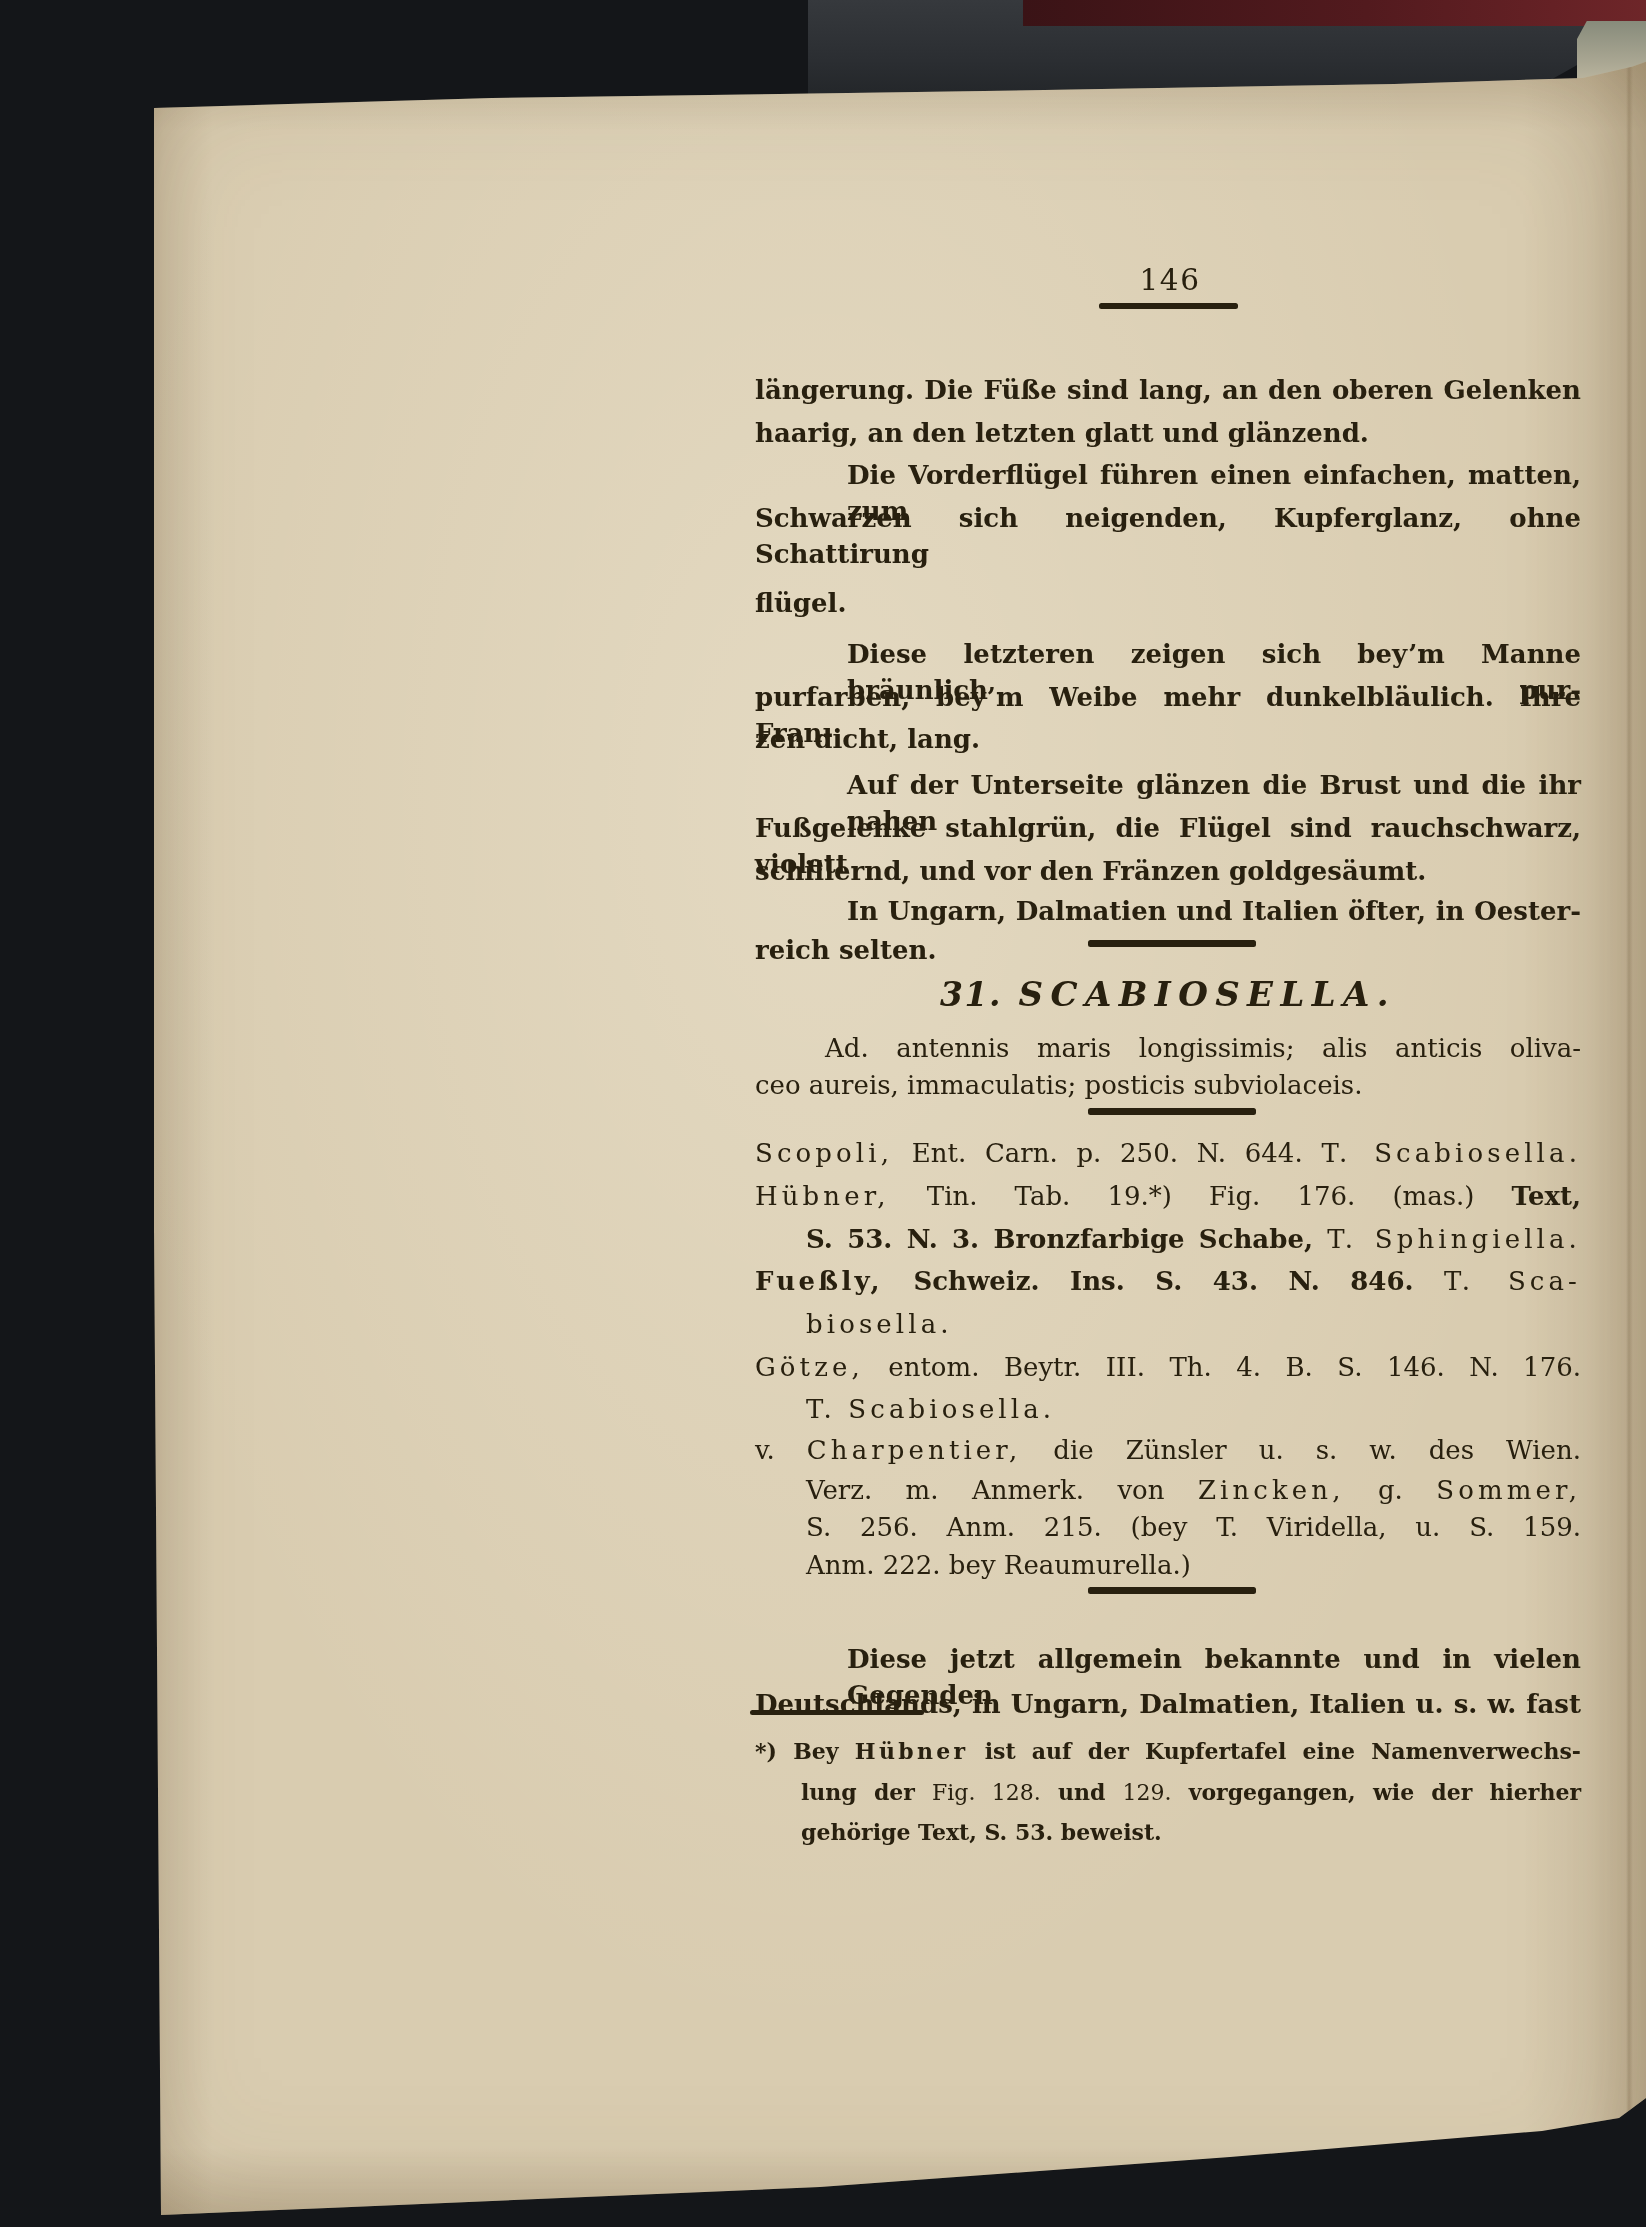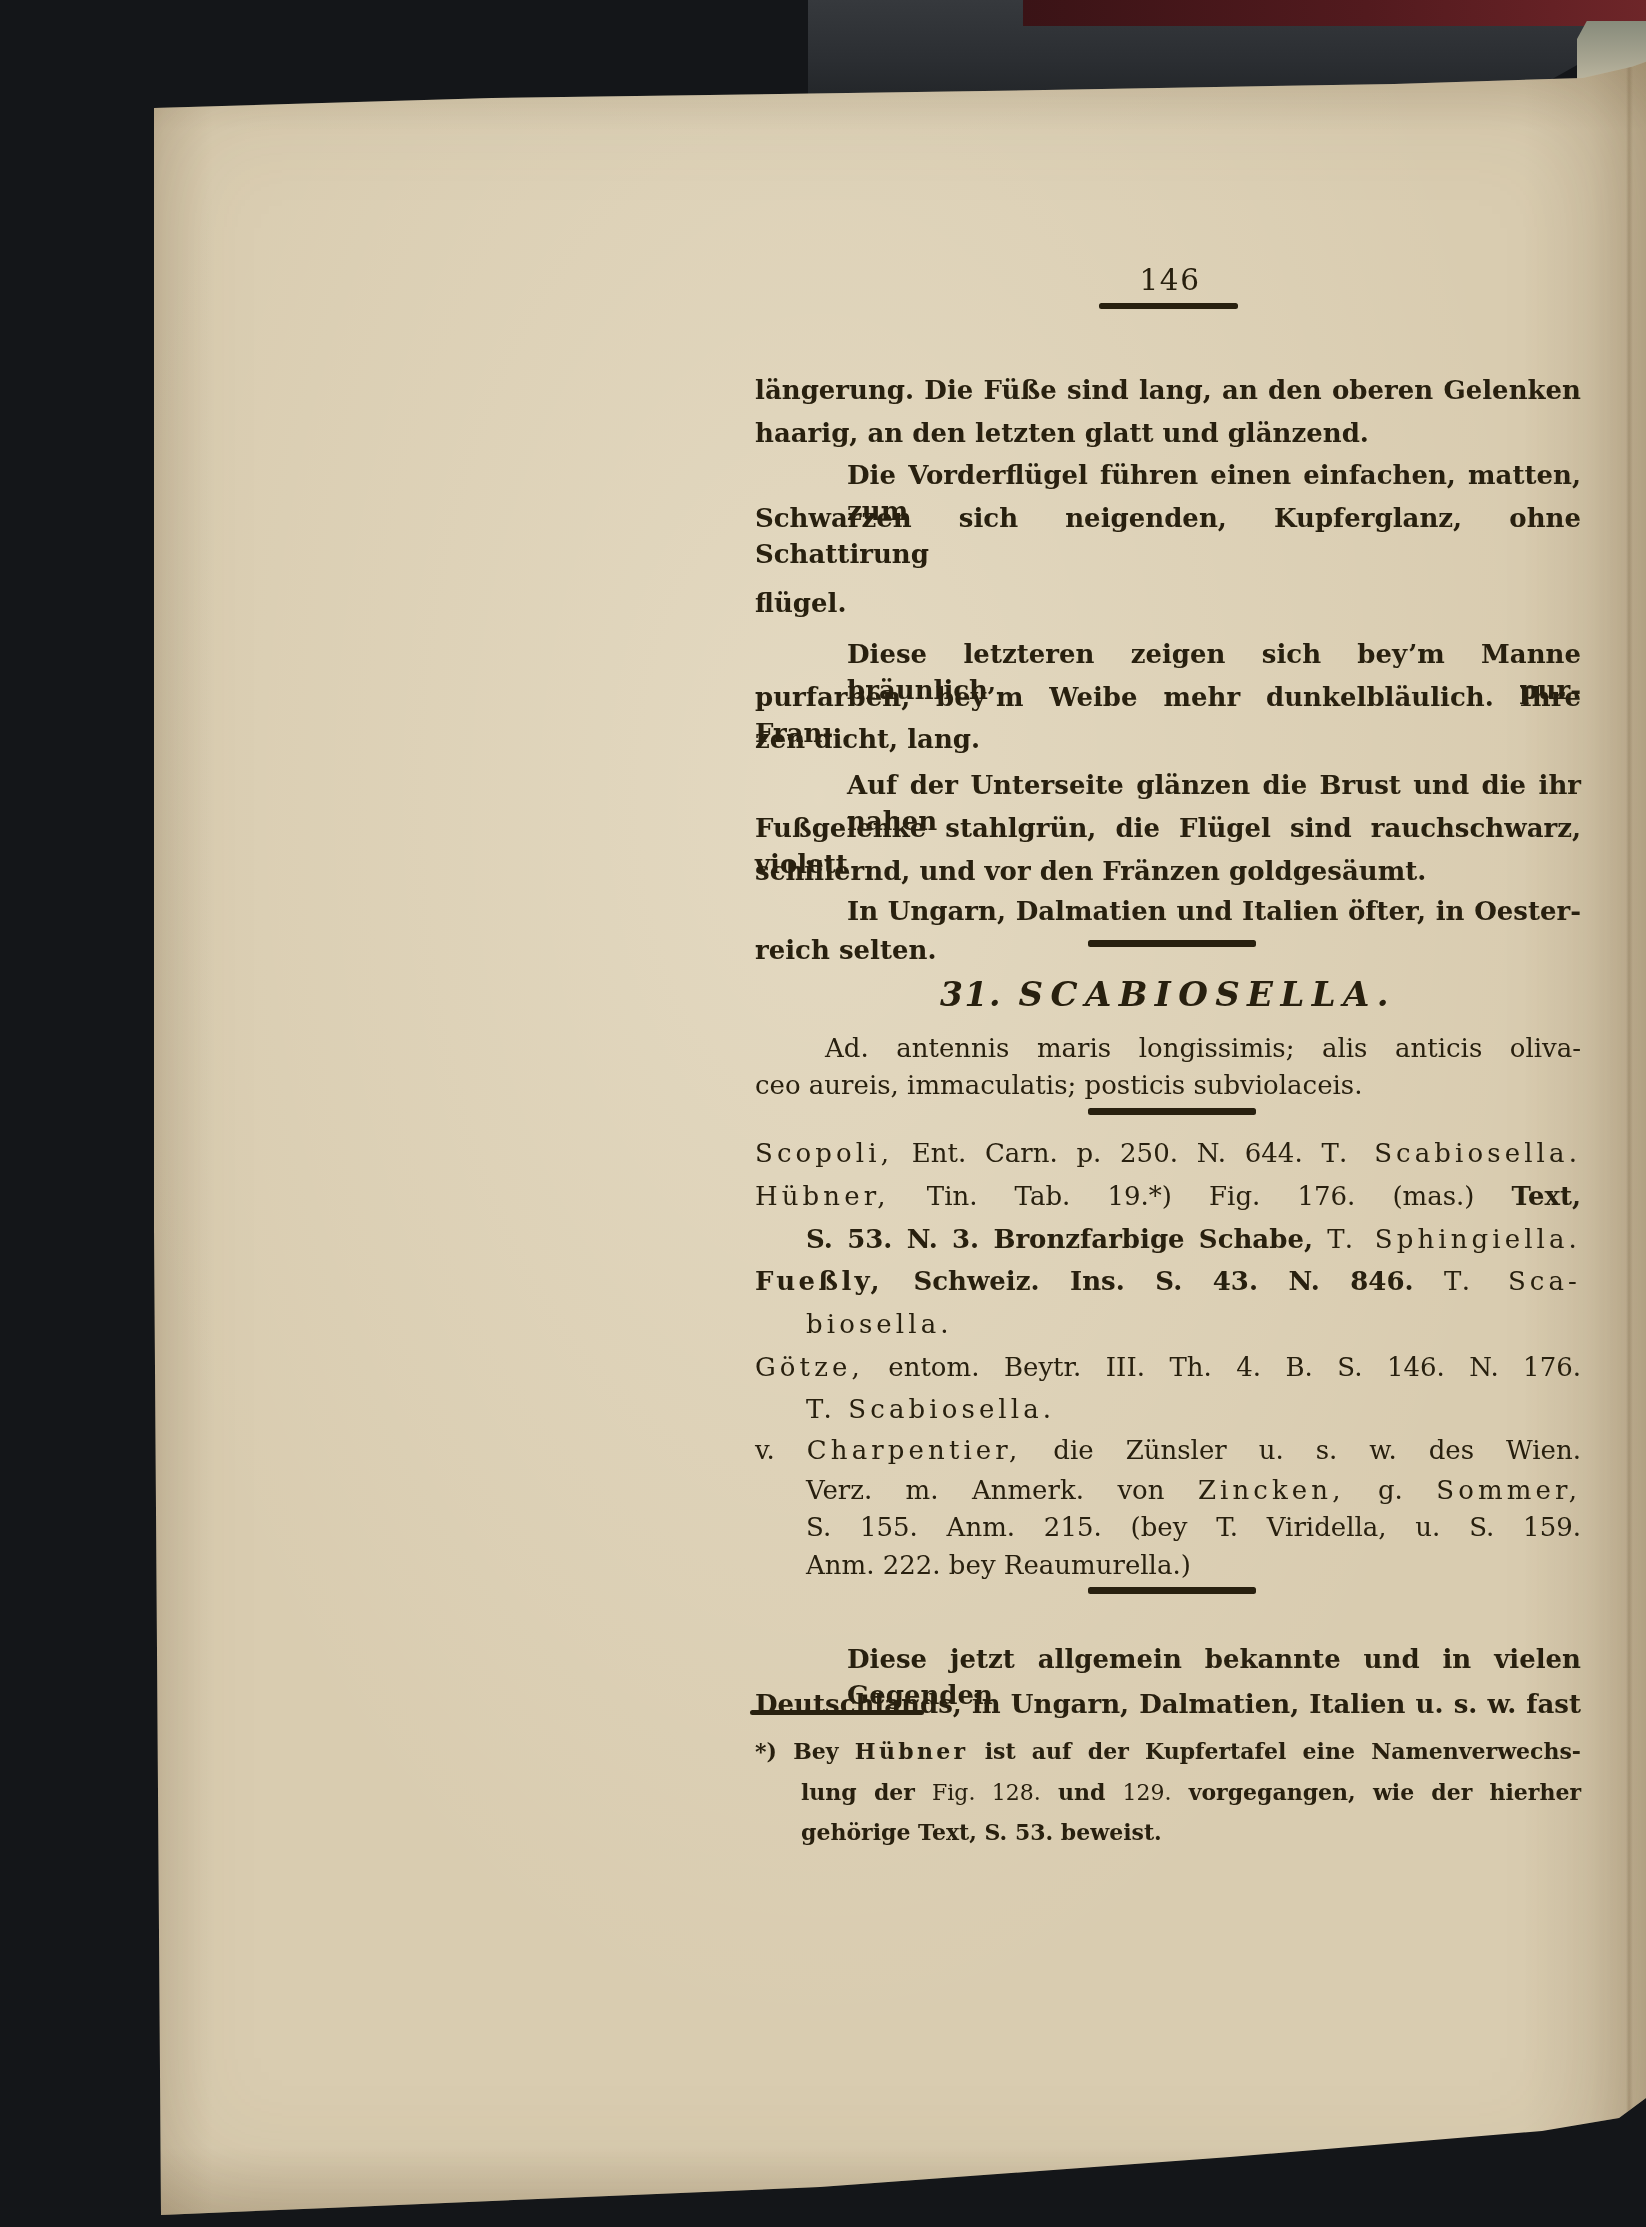--- a/index.html
+++ b/index.html
@@ -99,21 +99,21 @@
     <div class="line lt last" style="top: 1068px; left: 0px; width: 826px;"><span class="an">ceo aureis, immaculatis; posticis subviolaceis.</span></div>
     <div class="line ct" style="top: 1135px; left: 0px; width: 826px;"><span class="sp">Scopoli,</span><span class="an"> Ent. Carn. p. 250. N. 644. </span><span class="sp">T. Scabiosella.</span></div>
     <div class="line ct" style="top: 1178px; left: 0px; width: 826px;"><span class="sp">Hübner,</span><span class="an"> Tin. Tab. 19.*) Fig. 176. (mas.) </span><span class="fr">Text,</span></div>
     <div class="line ct" style="top: 1221px; left: 51px; width: 775px;"><span class="fr">S. 53. N. 3. Bronzfarbige Schabe, </span><span class="sp">T. Sphingiella.</span></div>
     <div class="line ct" style="top: 1263px; left: 0px; width: 826px;"><span class="frsp">Fueßly,</span><span class="fr"> Schweiz. Ins. S. 43. N. 846. </span><span class="sp">T. Sca-</span></div>
     <div class="line ct last" style="top: 1306px; left: 51px; width: 775px;"><span class="sp">biosella.</span></div>
     <div class="line ct" style="top: 1349px; left: 0px; width: 826px;"><span class="sp">Götze,</span><span class="an"> entom. Beytr. III. Th. 4. B. S. 146. N. 176.</span></div>
     <div class="line ct last" style="top: 1391px; left: 51px; width: 775px;"><span class="sp">T. Scabiosella.</span></div>
     <div class="line ct" style="top: 1432px; left: 0px; width: 826px;"><span class="an">v. </span><span class="sp">Charpentier,</span><span class="an"> die Zünsler u. s. w. des Wien.</span></div>
     <div class="line ct" style="top: 1472px; left: 51px; width: 775px;"><span class="an">Verz. m. Anmerk. von </span><span class="sp">Zincken,</span><span class="an"> g. </span><span class="sp">Sommer,</span></div>
-    <div class="line ct" style="top: 1509px; left: 51px; width: 775px;"><span class="an">S. 155. Anm. 215. (bey T. Viridella, u. S. 159.</span></div>
+    <div class="line ct" style="top: 1509px; left: 51px; width: 775px;"><span class="an">S. 256. Anm. 215. (bey T. Viridella, u. S. 159.</span></div>
     <div class="line ct last" style="top: 1547px; left: 51px; width: 775px;"><span class="an">Anm. 222. bey Reaumurella.)</span></div>
     <div class="line b" style="top: 1609px; left: 92px; width: 734px;"><span class="fr">Diese jetzt allgemein bekannte und in vielen Gegenden</span></div>
     <div class="line b" style="top: 1654px; left: 0px; width: 826px;"><span class="fr">Deutschlands, in Ungarn, Dalmatien, Italien u. s. w. fast</span></div>
     <div class="line fn" style="top: 1736px; left: 0px; width: 826px;"><span class="fr">*) Bey </span><span class="frsp">Hübner</span><span class="fr"> ist auf der Kupfertafel eine Namenverwechs-</span></div>
     <div class="line fn" style="top: 1777px; left: 46px; width: 780px;"><span class="fr">lung der </span><span class="an">Fig. 128.</span><span class="fr"> und </span><span class="an">129.</span><span class="fr"> vorgegangen, wie der hierher</span></div>
     <div class="line fn last" style="top: 1817px; left: 46px; width: 780px;"><span class="fr">gehörige Text, S. 53. beweist.</span></div>
   </div>
 
 <div class="rule" style="left: 1099px; top: 303px; width: 139px; height: 5.7px;"></div>
 <div class="rule" style="left: 1088px; top: 940px; width: 168px; height: 6.6px;"></div>

